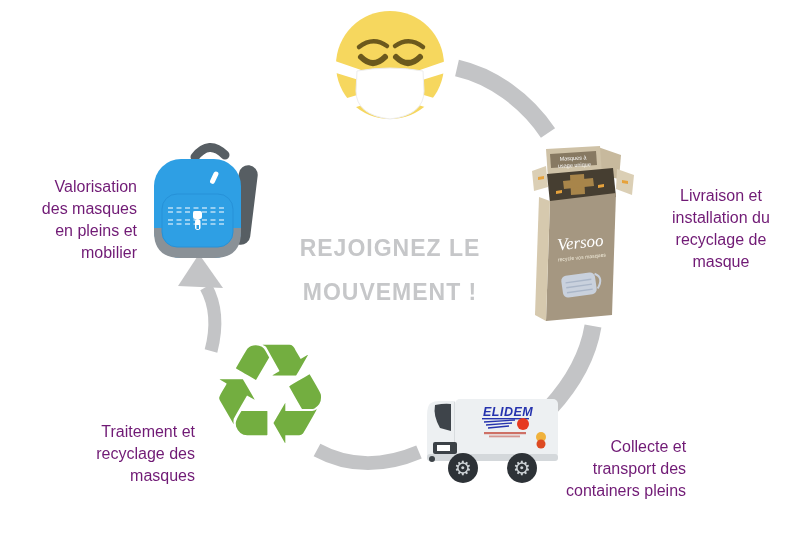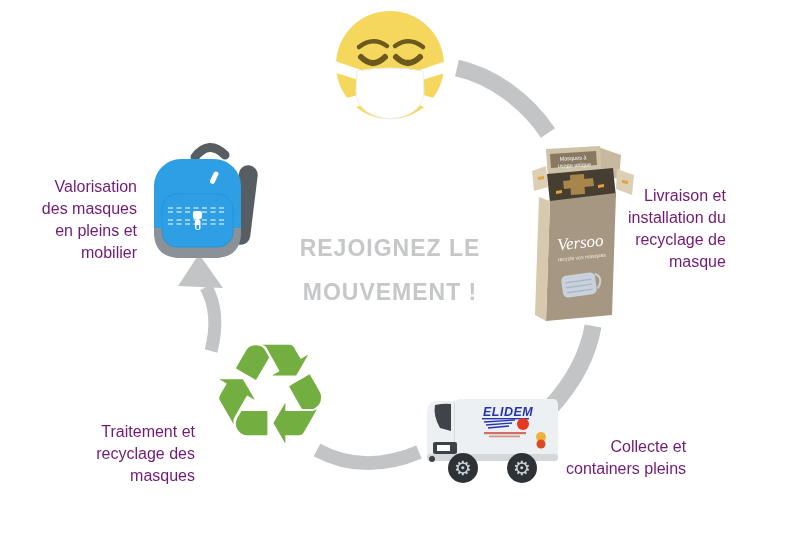--- a/index.html
+++ b/index.html
@@ -12,21 +12,21 @@
   .arc{fill:none;stroke:#c3c4c6;stroke-width:17;}
   .arc-thin{stroke-width:14;}
   .arc-shaft{stroke-width:13;}
   .arc-head{fill:#c3c4c6;}
   
   .title{position:absolute;left:230px;top:226px;width:320px;text-align:center;
          color:#c6c7c9;font-weight:bold;font-size:23px;line-height:44px;letter-spacing:1px;}
   
   .label{position:absolute;color:#701a75;font-size:16px;line-height:22px;font-weight:normal;}
   .lbl-left{top:176px;right:663px;text-align:right;}
-  .lbl-right{top:185px;left:628px;text-align:right;}
+  .lbl-right{top:185px;left:672px;text-align:center;}
   .lbl-bl{top:389px;right:605px;text-align:right;margin-top:32px;}
   .lbl-br{top:436px;left:566px;text-align:right;}
   
   .emoji-svg{left:333px;top:9px;width:115px;height:115px;}
   .box-svg{left:532px;top:145px;width:103px;height:178px;}
   .truck-svg{left:425px;top:388px;width:138px;height:112px;}
   .backpack-svg{left:149px;top:135px;width:113px;height:127px;}
   .recycle{left:202px;top:332px;width:136px;height:132px;font-size:140px;line-height:126px;
            text-align:center;color:#73ae40;font-family:"DejaVu Sans",sans-serif;}
 </style>
@@ -155,16 +155,17 @@
   </div>
 
   <div class="label lbl-bl">
     <div>Traitement et</div>
     <div>recyclage des</div>
     <div>masques</div>
   </div>
 
   <div class="label lbl-br">
     <div>Collecte et</div>
+    <div>transport des</div>
     <div>containers pleins</div>
   </div>
 
 </div>
 
 </body></html>

